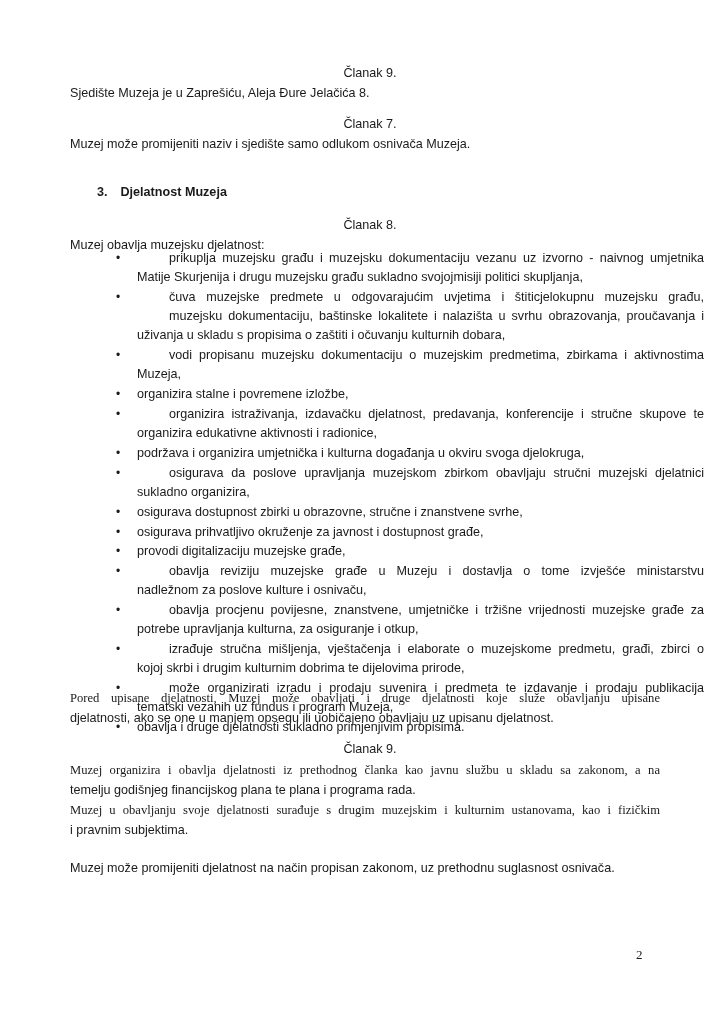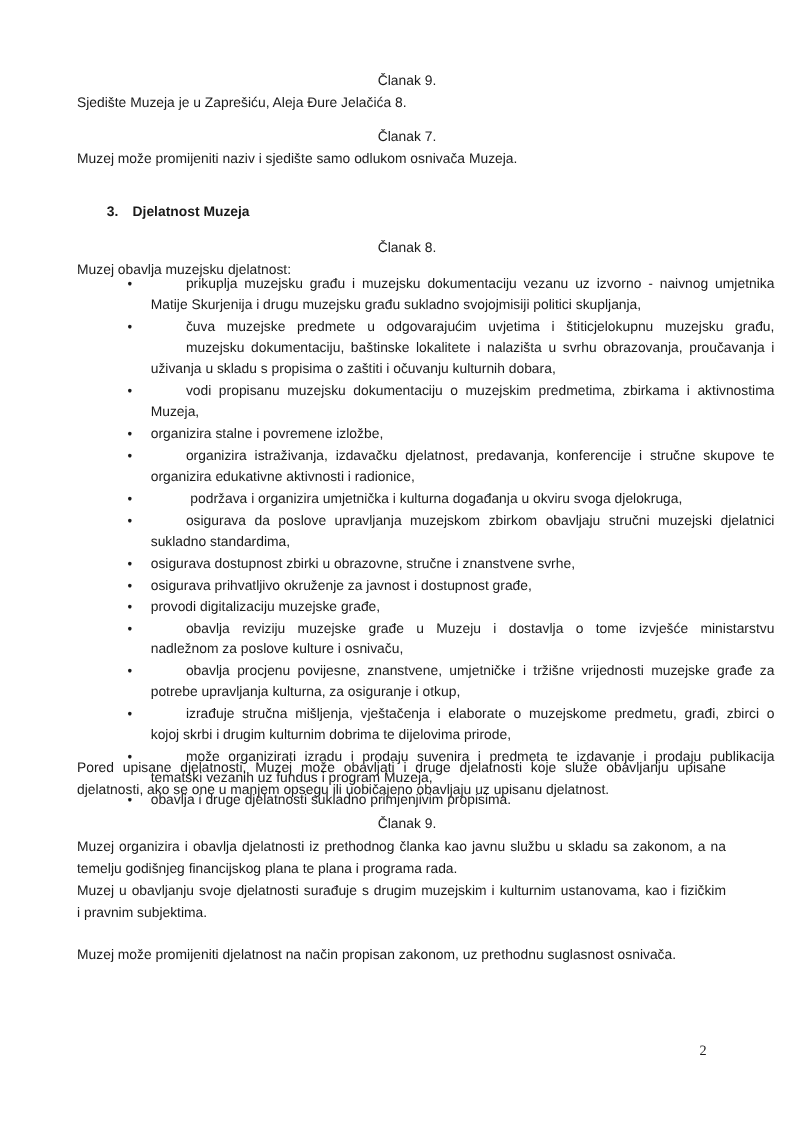--- a/index.html
+++ b/index.html
@@ -5,21 +5,21 @@
   html, body { margin: 0; padding: 0; background: #ffffff; }
   body {
     width: 728px; height: 1030px; position: relative; overflow: hidden;
     font-family: "Liberation Sans", sans-serif; color: #1a1a1a; font-size: 12.6px;
   }
   .page { position: absolute; left: 0; top: 0; width: 728px; height: 1030px; background: #fff; }
   .abs { position: absolute; white-space: nowrap; }
   .center { position: absolute; left: 70px; width: 600px; text-align: center; }
   .para { position: absolute; left: 70px; width: 590px; line-height: 20.3px; text-align: justify; }
   .para .line { display: block; white-space: nowrap; }
-  .para .line.j { text-align: justify; text-align-last: justify; }
+  .para .line.j { text-align: justify; text-align-last: justify; font-family: Liberation Serif, serif; }
   .heading { font-weight: bold; }
   .list { position: absolute; left: 0; top: 0; }
   .bullet { position: absolute; left: 116px; width: 8px; font-size: 12px; }
   .item-line { position: absolute; left: 137px; width: 535px; white-space: nowrap; }
   .item-line.j { text-align: justify; text-align-last: justify; padding-left: 32px; }
   .pagenum { font-family: "Liberation Serif", serif; font-size: 13px; }
 </style>
 </head>
 <body>
 
@@ -61,26 +61,26 @@
         <span class="bullet" style="top: 387.2px;">•</span>
         <span class="item-line" style="top: 387.2px;">organizira stalne i povremene izložbe,</span>
       </div>
       <div>
         <span class="bullet" style="top: 407px;">•</span>
         <span class="item-line j" style="top: 407px;">organizira istraživanja, izdavačku djelatnost, predavanja, konferencije i stručne skupove te</span>
         <span class="item-line" style="top: 426.2px;">organizira edukativne aktivnosti i radionice,</span>
       </div>
       <div>
         <span class="bullet" style="top: 446px;">•</span>
-        <span class="item-line" style="top: 446px; margin-left: 36px;">podržava i organizira umjetnička i kulturna događanja u okviru svoga djelokruga,</span>
+        <span class="item-line" style="top: 446px;">podržava i organizira umjetnička i kulturna događanja u okviru svoga djelokruga,</span>
       </div>
       <div>
         <span class="bullet" style="top: 465.8px;">•</span>
         <span class="item-line j" style="top: 465.8px;">osigurava da poslove upravljanja muzejskom zbirkom obavljaju stručni muzejski djelatnici</span>
-        <span class="item-line" style="top: 485px;">sukladno standardima,</span>
+        <span class="item-line" style="top: 485px;">sukladno organizira,</span>
       </div>
       <div>
         <span class="bullet" style="top: 504.8px;">•</span>
         <span class="item-line" style="top: 504.8px;">osigurava dostupnost zbirki u obrazovne, stručne i znanstvene svrhe,</span>
       </div>
       <div>
         <span class="bullet" style="top: 524.6px;">•</span>
         <span class="item-line" style="top: 524.6px;">osigurava prihvatljivo okruženje za javnost i dostupnost građe,</span>
       </div>
       <div>

